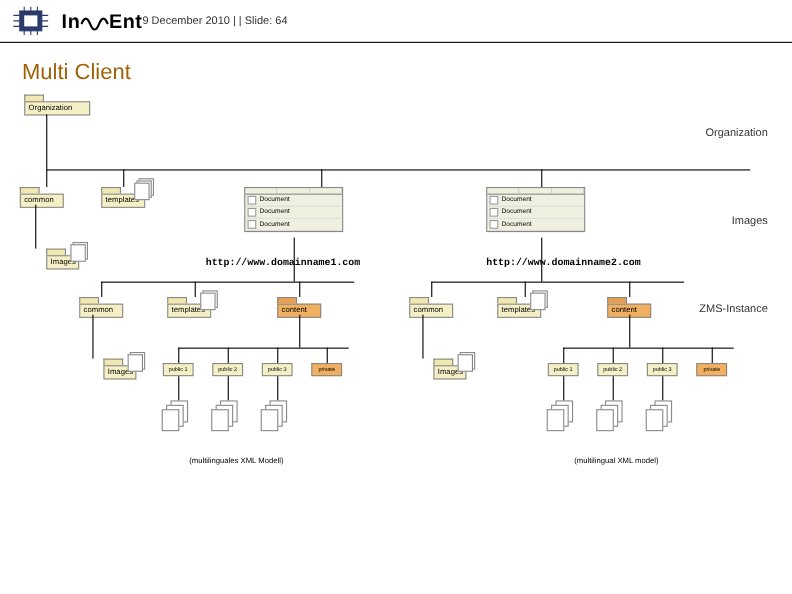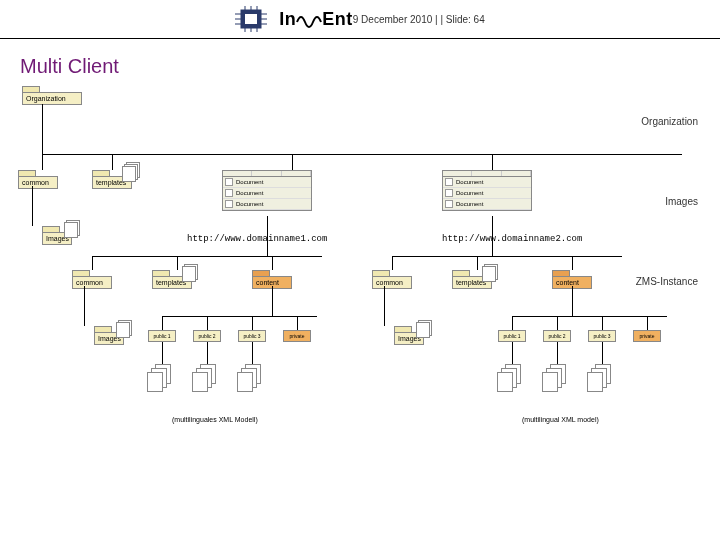--- a/index.html
+++ b/index.html
@@ -1,38 +1,38 @@
 <!DOCTYPE html>
 <html><head>
 <meta charset="utf-8">
 <style>
 * { margin: 0; padding: 0; box-sizing: border-box; }
 body { font-family: Arial, sans-serif; width: 720px; height: 540px; background: #fff; position: relative; overflow: hidden; }
-.header { display: flex; align-items: center; justify-content: center; padding: 6px 12px; border-bottom: 1px solid #000; }
+.header { display: flex; align-items: center; justify-content: flex-start; padding: 6px 12px; border-bottom: 1px solid #000; }
 .logo-area { display: flex; align-items: center; gap: 12px; }
 .logo-chip { width: 32px; height: 26px; }
 .logo-text { display: flex; align-items: center; font-size: 18px; font-weight: bold; letter-spacing: 0.5px; }
 .logo-wave { display: inline-block; }
 .meta { font-size: 10px; color: #333; }
-.title { font-size: 20px; color: #701a75; padding: 16px 20px 8px; }
+.title { font-size: 20px; color: #a16207; padding: 16px 20px 8px; }
 .diagram { position: relative; height: 430px; margin: 0 12px; }
 .folder { position: absolute; }
 .folder-tab { width: 18px; height: 6px; background: #f0e8b0; border: 1px solid #888; border-bottom: none; }
 .folder-body { border: 1px solid #888; background: #f5efc5; font-size: 7px; padding: 2px 3px; white-space: nowrap; }
 .folder-content .folder-tab { background: #e8a050; }
 .folder-content .folder-body { background: #f0b060; }
 .doc-stack { position: absolute; }
 .doc-stack .back { position: absolute; width: 14px; height: 16px; background: #fff; border: 1px solid #888; }
 .doc-browser { position: absolute; width: 90px; }
 .browser-frame { border: 1px solid #888; background: #f0f0e0; }
 .browser-top { height: 6px; border-bottom: 1px solid #888; display: flex; }
 .browser-top div { flex: 1; border-right: 1px solid #ccc; }
 .browser-entry { display: flex; align-items: center; border-bottom: 1px solid #ddd; padding: 1px 2px; font-size: 6px; gap: 3px; }
 .browser-entry .icon { width: 8px; height: 8px; background: #fff; border: 1px solid #999; display: inline-block; }
-.url { position: absolute; font-family: "Courier New", monospace; font-size: 9px; font-weight: normal; }
+.url { position: absolute; font-family: "Courier New", monospace; font-size: 9px; font-weight: bold; }
 .label { position: absolute; font-size: 10px; color: #333; }
 .row-line { position: absolute; background: #000; height: 1px; }
 .v-line { position: absolute; background: #000; width: 1px; }
 .small-box { position: absolute; width: 28px; border: 1px solid #888; background: #f5efc5; font-size: 5px; text-align: center; padding: 2px 0; }
 .small-box.private { background: #f0b060; }
 .doc-group { position: absolute; }
 .doc-group .pg { position: absolute; width: 16px; height: 20px; background: #fff; border: 1px solid #888; }
 .note { position: absolute; font-size: 7px; }
 </style>
 </head>

